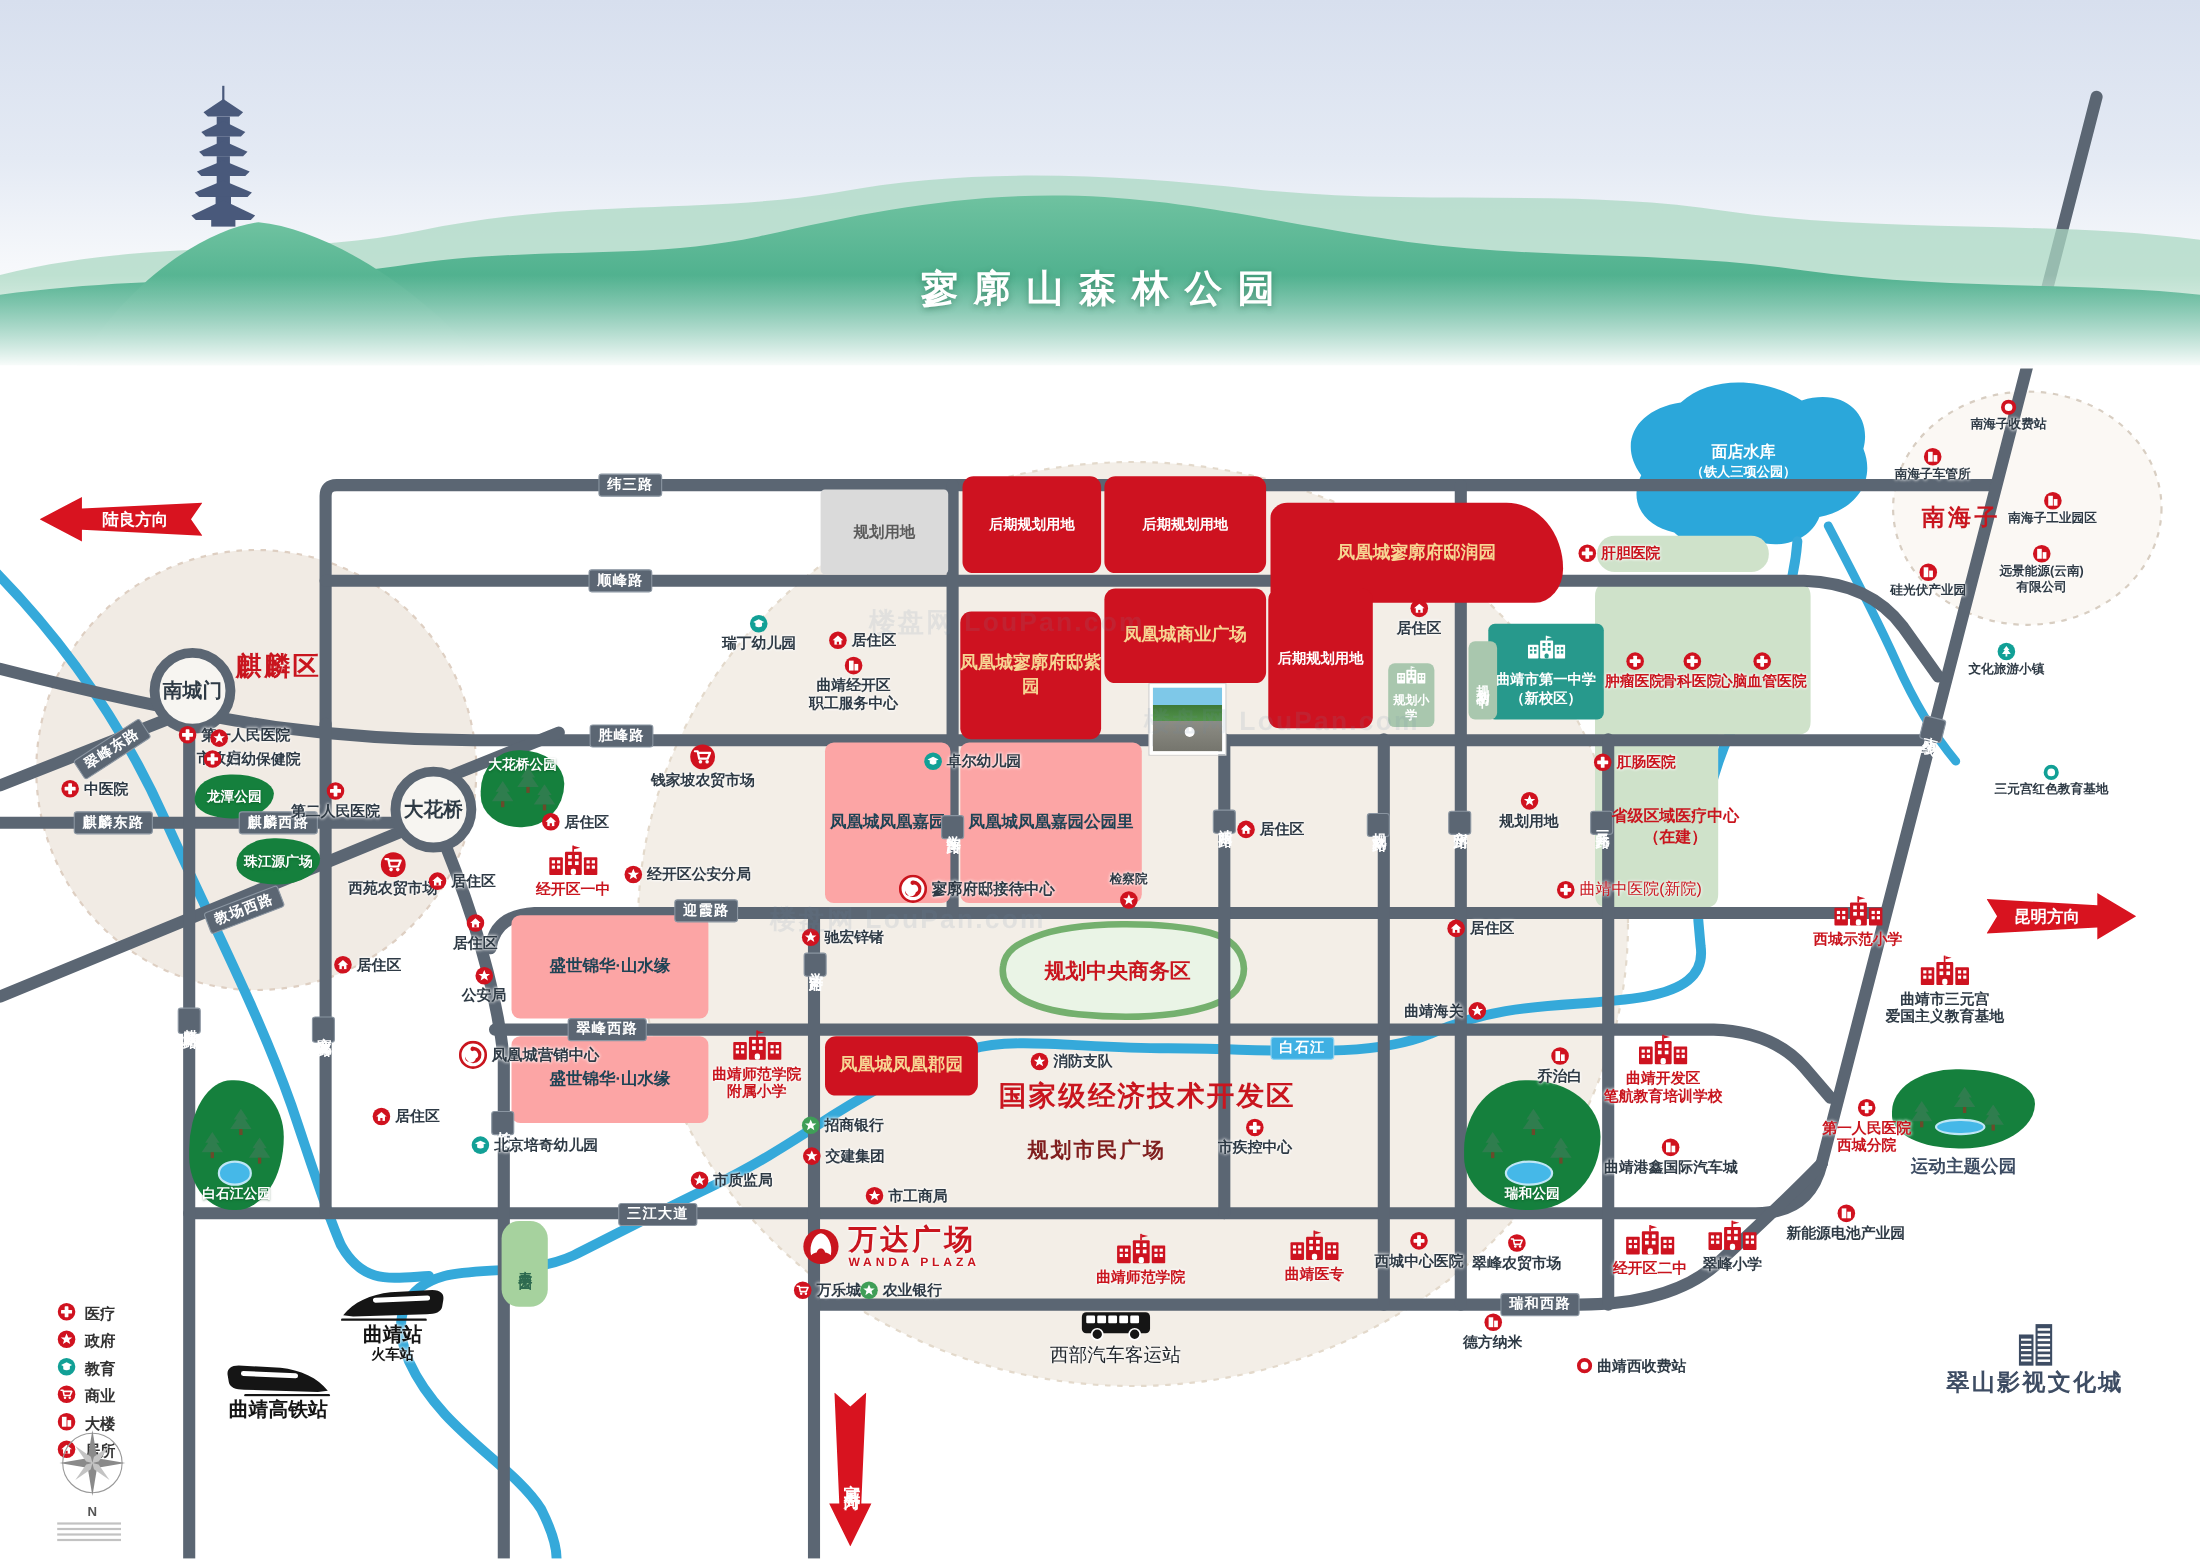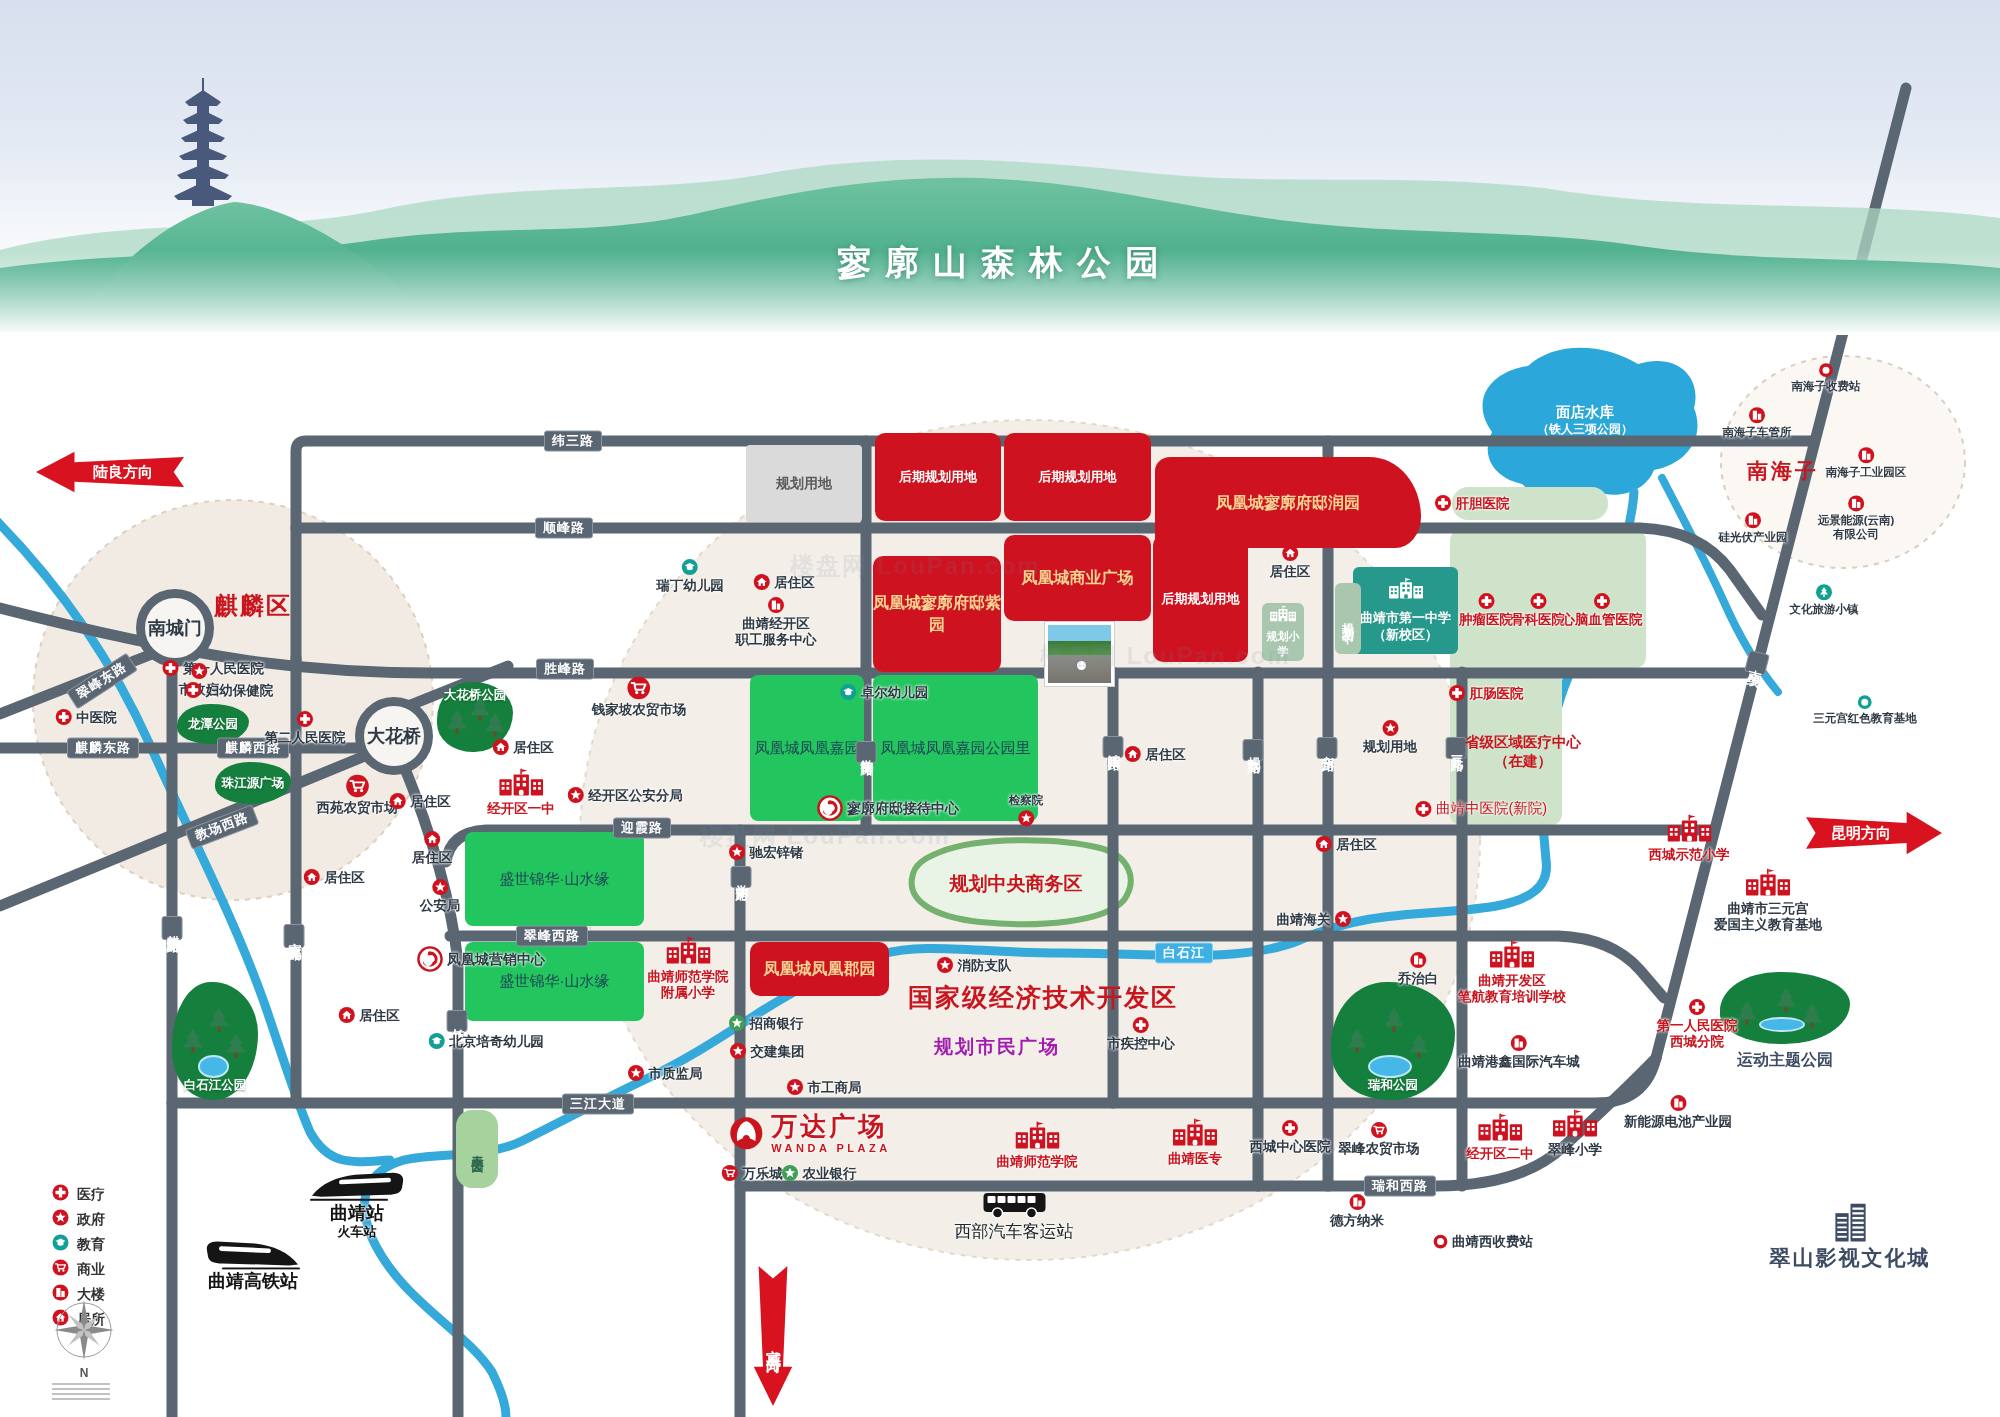--- a/index.html
+++ b/index.html
@@ -39,21 +39,21 @@
   .c-wanda .lbl{text-align:left;}
   .c-wanda .lbl .l0{font-size:26px;font-weight:800;color:#c9151e;letter-spacing:3px;}
   .c-wanda .lbl .l1{font-size:11px;font-weight:700;color:#c9151e;letter-spacing:3.5px;}
   
   .block{position:absolute;border-radius:10px;display:flex;flex-direction:column;align-items:center;
          justify-content:center;z-index:30;text-align:center;line-height:1.35;}
   .b-r{background:#ce1220;color:#fff;font-size:13px;font-weight:600;}
   .b-rg{background:#ce1220;color:#f7d492;font-size:16px;font-weight:800;}
   .b-rg.plaza{font-size:16px;}
   .rblob{border-radius:18px 60px 30px 14px / 16px 70px 36px 12px;margin-top:28px;}
-  .b-t{background:#22c55e;color:#1e4355;font-weight:400;font-size:15px;border-radius:8px;align-items:center;}
+  .b-t{background:#fca5a5;color:#1e4355;font-weight:700;font-size:15px;border-radius:8px;align-items:center;}
   .b-g{background:#dadada;color:#5a5a5a;font-size:14px;font-weight:600;border-radius:4px;}
   .b-teal{background:#27998c;color:#fff;font-size:13px;font-weight:700;border-radius:6px;gap:3px;}
   .b-sage{background:#a9c7ae;color:#fff;font-size:11px;font-weight:700;border-radius:6px;gap:2px;}
   .block.vert{writing-mode:vertical-rl;letter-spacing:3px;font-size:12px;}
   
   .park{position:absolute;background:#15803d;border-radius:46% 54% 52% 48%/55% 45% 58% 42%;
         z-index:25;display:flex;flex-direction:column;align-items:center;justify-content:center;
         color:#fff;font-weight:700;font-size:12.5px;text-shadow:0 1px 2px rgba(0,60,20,.45);}
   .park.lp-t{justify-content:flex-start;padding-top:5px;box-sizing:border-box;}
   .park.lp-b{justify-content:flex-end;padding-bottom:6px;box-sizing:border-box;}
@@ -64,21 +64,21 @@
   .park .tr{position:absolute;}
   .parkout{position:absolute;transform:translate(-50%,0);font-size:16px;font-weight:800;color:#3d4c63;
            z-index:26;white-space:nowrap;}
   
   .t{position:absolute;transform:translate(-50%,-50%);text-align:center;z-index:55;font-weight:800;
      white-space:nowrap;line-height:1.3;}
   .t span{display:block;}
   .red24{font-size:24px;color:#c9151e;letter-spacing:2px;}
   .red22{font-size:21px;color:#c9151e;letter-spacing:3px;}
   .red25{font-size:25px;color:#c9151e;letter-spacing:2px;}
-  .red19{font-size:19px;color:#a21caf;letter-spacing:2px;}
+  .red19{font-size:19px;color:#7f1d1d;letter-spacing:2px;}
   .red20{font-size:19px;color:#c9151e;}
   .red14b{font-size:14.5px;color:#c9151e;}
   .white14{font-size:14.5px;color:#fff;font-weight:700;}
   .white14 .l1{font-size:12px;font-weight:600;}
   
   .junc{position:absolute;width:60px;height:60px;border-radius:50%;background:#f7f5f1;
         border:9px solid #5b6673;transform:translate(-50%,-50%);display:flex;align-items:center;
         justify-content:center;font-size:18px;font-weight:800;color:#2e3a45;z-index:45;}
   
   .arr{position:absolute;background:#d8131f;color:#fff;font-weight:800;z-index:60;

